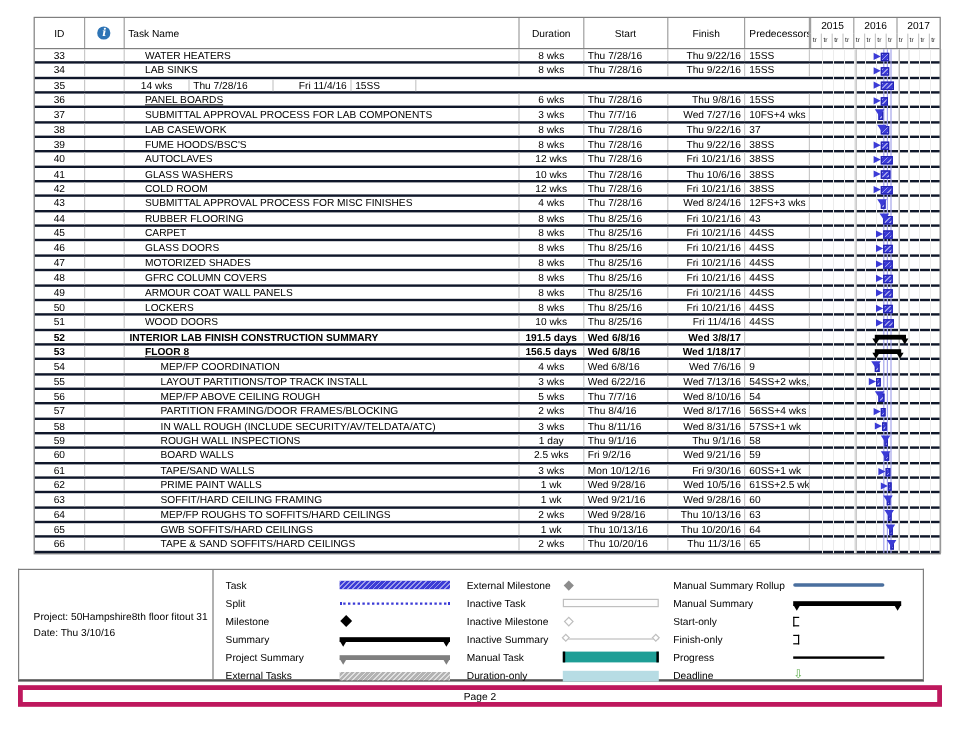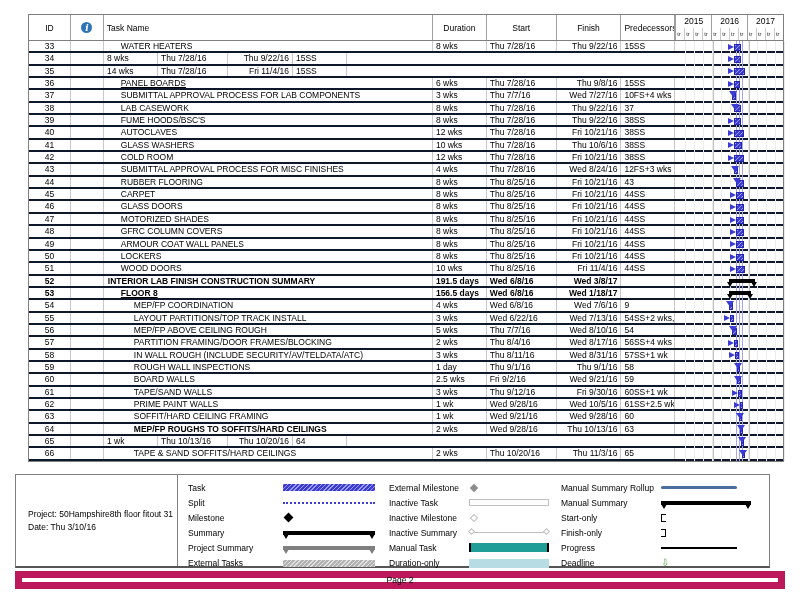--- a/index.html
+++ b/index.html
@@ -28,21 +28,21 @@
   .info-icon{width:11px;height:11px;border-radius:50%;background:var(--c-info,#2E74B5);color:#fff;
              font:italic bold 9px "DejaVu Serif",serif;display:flex;align-items:center;justify-content:center;}
 
   .gbody{position:relative;}
   .grow{display:flex;height:12.353px;border-bottom:2px solid #0f172a;box-sizing:border-box;font-size:8.5px;line-height:11.3px;}
   .grow:last-child{border-bottom:none;}
   .cell{border-right:1px solid #c9c9c9;box-sizing:border-box;white-space:nowrap;overflow:hidden;padding:0 3px;}
   .c-id{width:42px;text-align:center;padding:0;}
   .c-ico{width:33px;}
   .c-name{width:330px;}
-  .c-dur{width:54px;text-align:left;}
+  .c-dur{width:54px;text-align:center;}
   .c-start{width:70px;text-align:left;}
   .c-fin{width:65px;text-align:right;}
   .c-pred{width:54px;}
   .c-chart{width:108px;border-right:none;}
   .grow.bold{font-weight:bold;}
   .grow .u{text-decoration:underline;}
 
   
   .chart-layer{position:absolute;left:648px;top:0;width:108px;height:420px;
      background:repeating-linear-gradient(90deg,transparent 0,transparent 8px,var(--c-qline,#ececec) 8px,var(--c-qline,#ececec) 9px);}
@@ -90,21 +90,21 @@
   .sw-inactive-sum:before{left:0;} .sw-inactive-sum:after{right:0;}
   .sw-manual{width:80px;height:9px;background:var(--c-manual,#1E9E96);border-left:2px solid #000;border-right:2px solid #000;box-sizing:border-box;}
   .sw-duronly{width:80px;height:9px;background:var(--c-dur,#B7DCE4);}
   .sw-rollup{width:76px;height:3px;background:var(--c-rollup,#4A6F9E);border-radius:2px;}
   .sw-startonly{width:5px;height:8px;border:1px solid #000;border-right:none;box-sizing:border-box;}
   .sw-finishonly{width:5px;height:8px;border:1px solid #000;border-left:none;box-sizing:border-box;}
   .sw-progress{width:76px;height:2px;background:#000;}
   .sw-deadline{color:var(--c-dead,#5FAE4E);font-size:10px;line-height:10px;}
 
   
-  .pfoot{position:absolute;left:15px;top:571px;width:770px;height:18px;border:7px solid #be185d;
+  .pfoot{position:absolute;left:15px;top:571px;width:770px;height:18px;border:4px solid #be185d;
          box-sizing:border-box;display:flex;align-items:center;justify-content:center;font-size:8.5px;}
 </style>
 </head>
 <body>
 
 <div class="page">
 
   <div class="gtable">
     <div class="ghead">
       <div class="hcell hc-id">ID</div>
@@ -145,20 +145,21 @@
           <div class="cell c-name" style="padding-left: 17px;"><span>WATER HEATERS</span></div>
           <div class="cell c-dur">8 wks</div>
           <div class="cell c-start">Thu 7/28/16</div>
           <div class="cell c-fin">Thu 9/22/16</div>
           <div class="cell c-pred">15SS</div>
           <div class="cell c-chart"></div>
         </div>
         <div class="grow">
           <div class="cell c-id">34</div>
           <div class="cell c-ico"></div>
+          <div class="cell c-name" style="padding-left: 17px;"><span>LAB SINKS</span></div>
           <div class="cell c-dur">8 wks</div>
           <div class="cell c-start">Thu 7/28/16</div>
           <div class="cell c-fin">Thu 9/22/16</div>
           <div class="cell c-pred">15SS</div>
           <div class="cell c-chart"></div>
         </div>
         <div class="grow">
           <div class="cell c-id">35</div>
           <div class="cell c-ico"></div>
           <div class="cell c-dur">14 wks</div>
@@ -415,21 +416,21 @@
           <div class="cell c-start">Fri 9/2/16</div>
           <div class="cell c-fin">Wed 9/21/16</div>
           <div class="cell c-pred">59</div>
           <div class="cell c-chart"></div>
         </div>
         <div class="grow">
           <div class="cell c-id">61</div>
           <div class="cell c-ico"></div>
           <div class="cell c-name" style="padding-left: 30px;"><span>TAPE/SAND WALLS</span></div>
           <div class="cell c-dur">3 wks</div>
-          <div class="cell c-start">Thu 9/12/16</div>
+          <div class="cell c-start">Mon 10/12/16</div>
           <div class="cell c-fin">Fri 9/30/16</div>
           <div class="cell c-pred">60SS+1 wk</div>
           <div class="cell c-chart"></div>
         </div>
         <div class="grow">
           <div class="cell c-id">62</div>
           <div class="cell c-ico"></div>
           <div class="cell c-name" style="padding-left: 30px;"><span>PRIME PAINT WALLS</span></div>
           <div class="cell c-dur">1 wk</div>
           <div class="cell c-start">Wed 9/28/16</div>
@@ -443,30 +444,31 @@
           <div class="cell c-name" style="padding-left: 30px;"><span>SOFFIT/HARD CEILING FRAMING</span></div>
           <div class="cell c-dur">1 wk</div>
           <div class="cell c-start">Wed 9/21/16</div>
           <div class="cell c-fin">Wed 9/28/16</div>
           <div class="cell c-pred">60</div>
           <div class="cell c-chart"></div>
         </div>
         <div class="grow">
           <div class="cell c-id">64</div>
           <div class="cell c-ico"></div>
-          <div class="cell c-name" style="padding-left: 30px; font-weight: bold;"><span>MEP/FP ROUGHS TO SOFFITS/HARD CEILINGS</span></div>
+          <div class="cell c-name" style="padding-left: 30px;"><span>MEP/FP ROUGHS TO SOFFITS/HARD CEILINGS</span></div>
           <div class="cell c-dur">2 wks</div>
           <div class="cell c-start">Wed 9/28/16</div>
           <div class="cell c-fin">Thu 10/13/16</div>
           <div class="cell c-pred">63</div>
           <div class="cell c-chart"></div>
         </div>
         <div class="grow">
           <div class="cell c-id">65</div>
           <div class="cell c-ico"></div>
+          <div class="cell c-name" style="padding-left: 30px;"><span>GWB SOFFITS/HARD CEILINGS</span></div>
           <div class="cell c-dur">1 wk</div>
           <div class="cell c-start">Thu 10/13/16</div>
           <div class="cell c-fin">Thu 10/20/16</div>
           <div class="cell c-pred">64</div>
           <div class="cell c-chart"></div>
         </div>
         <div class="grow">
           <div class="cell c-id">66</div>
           <div class="cell c-ico"></div>
           <div class="cell c-name" style="padding-left: 30px;"><span>TAPE &amp; SAND SOFFITS/HARD CEILINGS</span></div>

